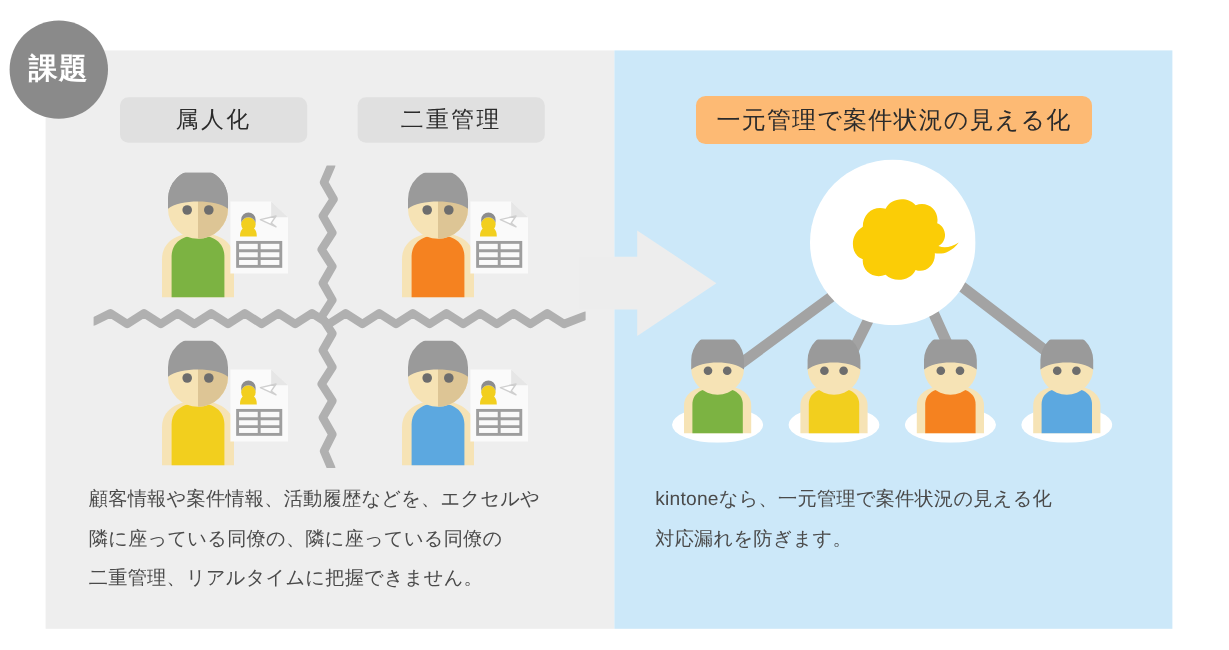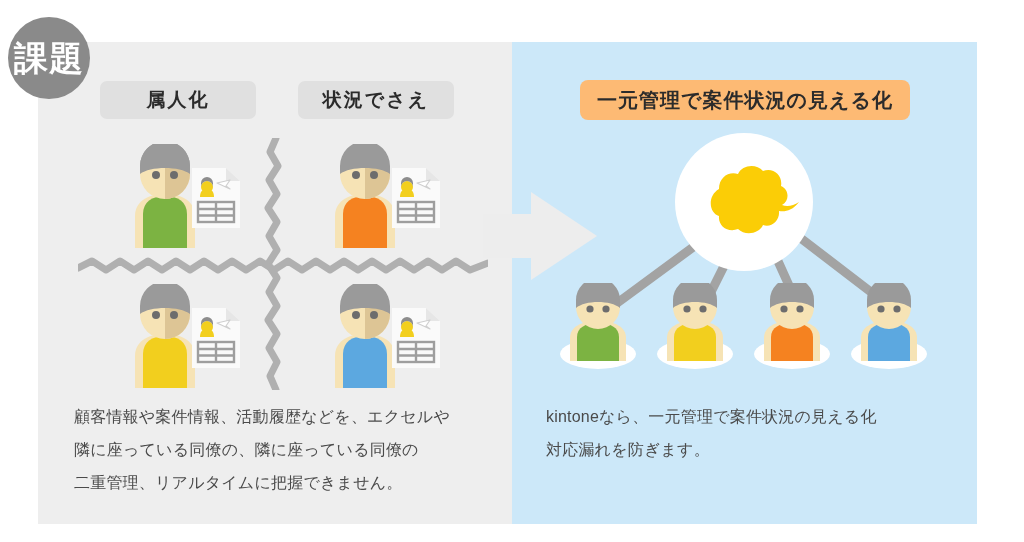--- a/index.html
+++ b/index.html
@@ -38,21 +38,21 @@
   
   .badge {
     position: absolute;
     width: 82px;
     height: 82px;
     border-radius: 50%;
     display: flex;
     align-items: center;
     justify-content: center;
     color: #ffffff;
-    font-size: 34px;
+    font-size: 24px;
     font-weight: bold;
     letter-spacing: 1px;
     line-height: 1;
     z-index: 20;
   }
   #badge-problem {
     left: 8px;
     top: 17px;
     background: #8a8a8a;
   }
@@ -63,21 +63,21 @@
   }
 
   
   .pill {
     position: absolute;
     display: flex;
     align-items: center;
     justify-content: center;
     border-radius: 7px;
     font-size: 19px;
-    font-weight: bold;
+    font-weight: normal;
     color: #2b2b2b;
     letter-spacing: 2px;
     z-index: 10;
   }
   .pill-gray {
     background: #e0e0e0;
     height: 38px;
   }
   #pill-zokujin { left: 100px; top: 81px; width: 156px; }
   #pill-nijuu   { left: 298px; top: 81px; width: 156px; }
@@ -189,21 +189,21 @@
   </svg>
 
   <svg id="crack-h" viewBox="0 0 410 40">
     <polyline points="0,20 14,13 28,22 42,13 56,22 70,13 84,22 98,13 112,22 126,13 140,22 154,13 168,22 182,13 196,22 210,13 224,22 238,13 252,22 266,13 280,22 294,13 308,22 322,13 336,22 350,13 364,22 378,13 392,22 410,15" fill="none" stroke="#b0b0b0" stroke-width="7" stroke-linejoin="round" stroke-linecap="round"></polyline>
   </svg>
 
   <div id="pill-zokujin" class="pill pill-gray">
     <span>属人化</span>
   </div>
   <div id="pill-nijuu" class="pill pill-gray">
-    <span>状況でさえ</span>
+    <span>二重管理</span>
   </div>
 
   <svg id="person-green" class="person-lg" viewBox="0 0 82 104">
     <path d="M11 104 V72 C11 58 23 50 41 50 C59 50 71 58 71 72 V104 Z" fill="#f6e3b5"></path>
     <path d="M19 104 V70 C19 58 28 52 41 52 C54 52 63 58 63 70 V104 Z" fill="#7cb342"></path>
     <circle cx="41" cy="30" r="25" fill="#f6e3b5"></circle>
     <path d="M41 5 A25 25 0 0 1 41 55 Z" fill="#ddc595"></path>
     <path d="M16 28 A25 25 0 0 1 66 28 L66 22 A25 25 0 0 0 16 22 Z" fill="#9a9a9a"></path>
     <path d="M16 22 A25 25 0 0 1 66 22 L66 30 C56 22 26 22 16 30 Z" fill="#9a9a9a"></path>
     <circle cx="32" cy="31" r="4" fill="#6d6d6d"></circle>

